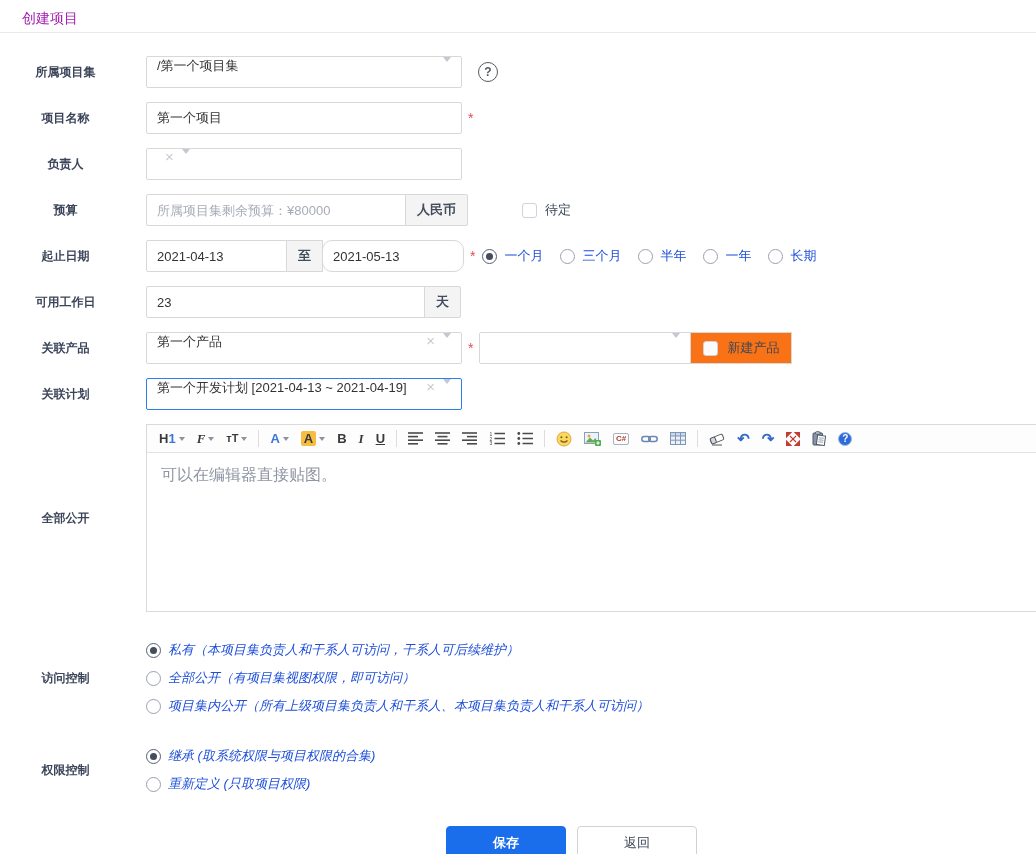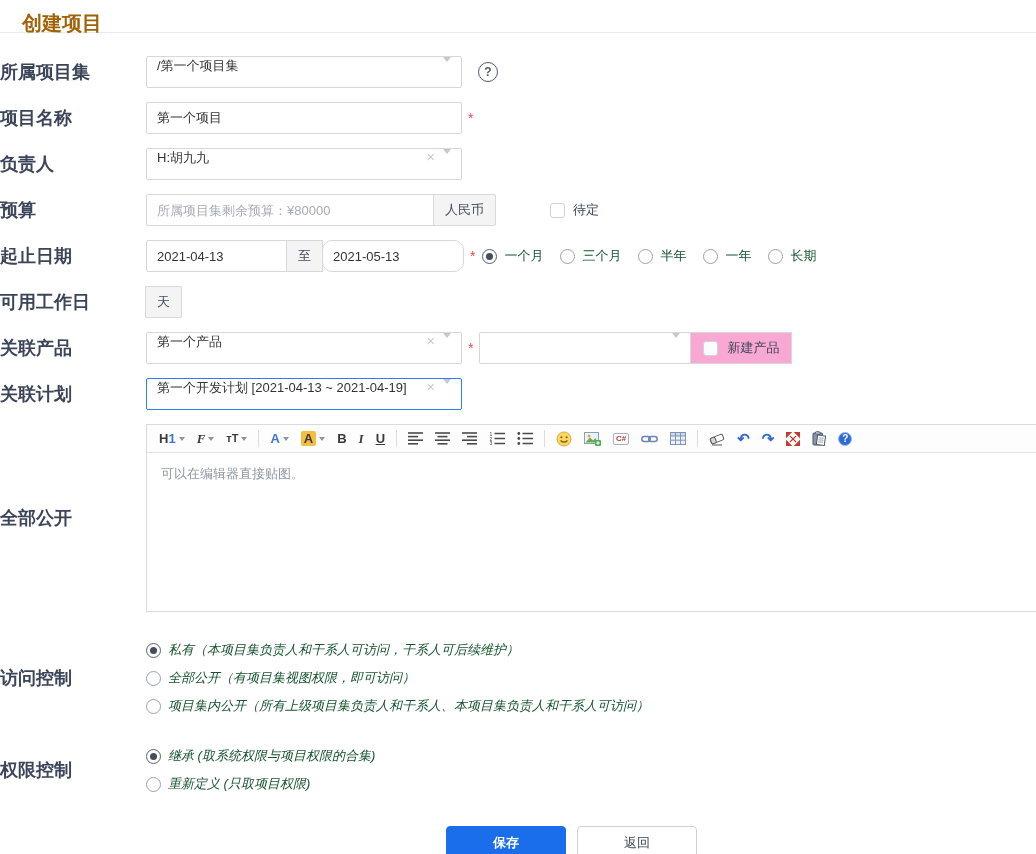--- a/index.html
+++ b/index.html
@@ -3,61 +3,61 @@
 <meta charset="utf-8">
 <style>
   * { box-sizing: border-box; margin: 0; padding: 0; }
   html,body { background:#fff; }
   body {
     width:1036px; height:854px; overflow:hidden;
     font-family:"Liberation Sans","DejaVu Sans",sans-serif;
     color:#3c4657; font-size:13px;
   }
   .page-header { height:33px; padding:10px 0 0 22px; border-bottom:1px solid #e9e9e9; }
-  .page-title { font-size:20px; font-weight:bold; color:#a16207; }
+  .page-title { font-size:14px; font-weight:normal; color:#a21caf; }
   .form { padding-top:23px; }
   .row { display:flex; align-items:center; margin-bottom:14px; min-height:32px; }
-  .lbl { width:131px; text-align:left; font-weight:bold; color:#3b4459; flex-shrink:0; font-size:18px; }
+  .lbl { width:131px; text-align:center; font-weight:bold; color:#3b4459; flex-shrink:0; font-size:12px; }
   .ctl { display:flex; align-items:center; margin-left:15px; }
   
   .ipt, .sel {
     height:32px; border:1px solid #d8d8d8; border-radius:2px; background:#fff;
     font-family:inherit; font-size:13px; color:#333; padding:0 10px; outline:none;
   }
   .sel { display:flex; align-items:flex-start; position:relative; cursor:pointer; }
   .sel .sel-text { flex:1; white-space:nowrap; overflow:hidden; }
   .w316 { width:316px; }
   .w212 { width:212px; }
   .caret { width:0; height:0; border-left:4px solid transparent; border-right:4px solid transparent;
     border-top:5px solid #c3c8d2; margin-left:8px; flex-shrink:0; }
   .clear-x { color:#c6cad3; font-size:15px; line-height:1; margin-left:8px; cursor:pointer; flex-shrink:0; }
   .sel.focused { border:1px solid #2a7ff3; }
   .ipt::placeholder { color:#a6abb6; }
   
   .grp { display:flex; align-items:stretch; }
   .addon {
     display:flex; align-items:center; justify-content:center; background:#f4f4f4;
     border:1px solid #d8d8d8; margin-left:-1px; padding:0 11px; color:#434c5c; height:32px;
-    border-radius:0 2px 2px 0; flex-shrink:0;
+    border-radius:0 2px 2px 0; flex-shrink:0;font-weight:bold;
   }
   .grp .ipt { border-radius:2px 0 0 2px; }
   .grp .ipt.mid { border-radius:0; margin-left:-1px; }
   .req { color:#e04e4e; margin-left:6px; font-size:14px; line-height:1; }
   
   .radio-item { display:inline-flex; align-items:center; cursor:pointer; }
   .radio { width:15px; height:15px; border:1px solid #9aa1ad; border-radius:50%; background:#fff;
     display:inline-flex; align-items:center; justify-content:center; flex-shrink:0; }
   .radio.checked { border-color:#596070; }
   .radio.checked::after { content:""; width:7px; height:7px; border-radius:50%; background:#454c5c; }
-  .radio-item .rlabel { margin-left:7px; color:#14532d; }
+  .radio-item .rlabel { margin-left:7px; color:#1d4ed8; }
   .cbx { width:15px; height:15px; border:1px solid #cdd3dd; border-radius:3px; background:#fff;
     flex-shrink:0; cursor:pointer; display:inline-block; }
   .cbx-item { display:inline-flex; align-items:center; cursor:pointer;padding-left:38px; }
   .cbx-item .clabel { margin-left:8px; }
-  .addon-box { display:flex; align-items:center; background:#f9a8d4; border:1px solid #d8d8d8;
+  .addon-box { display:flex; align-items:center; background:#f97316; border:1px solid #d8d8d8;
     margin-left:-1px; padding:0 12px; height:32px; gap:9px; }
   .addon-box .cbx { background:#fbfbfb; }
   
   .help-circle { width:20px; height:20px; border:1.6px solid #545a64; border-radius:50%;
     display:inline-flex; align-items:center; justify-content:center; font-weight:bold;
     font-size:12px; color:#545a64; margin-left:16px; cursor:pointer; flex-shrink:0; }
   
   .editor-row { align-items:center; margin-bottom:0; }
   .editor { flex:1; border:1px solid #dadada; border-right:none; margin-left:15px; }
   .tb { display:flex; align-items:center; height:28px; border-bottom:1px solid #e3e3e3;
@@ -73,21 +73,21 @@
   .g-ital { font-style:italic; font-family:"Liberation Serif",serif; }
   .g-under { text-decoration:underline; }
   .g-arrow { color:#3468c9; font-size:15px; font-weight:bold; }
   .mini-caret { width:0; height:0; border-left:3.5px solid transparent; border-right:3.5px solid transparent;
     border-top:4px solid #8c929e; margin-left:3px; }
   .code-ico { border:1px solid #aab2bc; border-radius:2px; font-size:8px; font-weight:bold;
     color:#b03a2e; padding:1px 2px; line-height:1; }
   .help-ico { width:14px; height:14px; border-radius:50%; background:#2f6bd8; border:1px solid #9bb8e8;
     color:#fff; font-size:10px; font-weight:bold; display:inline-flex; align-items:center; justify-content:center; }
   .ed-body { height:158px; padding:12px 14px; cursor:text; }
-  .ed-tip { color:#8f96a3; font-size:13px; }
+  .ed-tip { color:#8f96a3; font-size:16px; }
   
   .stack { display:flex; flex-direction:column; margin-left:15px;font-style:italic; }
   .stack .radio-row { display:flex; align-items:center; height:28px; }
   .sect { margin-bottom:0; }
   .sect-acl { margin-top:24px; }
   .sect-auth { margin-top:22px; }
   
   .btn-row { display:flex; gap:11px; margin:28px 0 0 446px; }
   .btn { width:120px; height:33px; border-radius:4px; font-size:13px; cursor:pointer;
     display:inline-flex; align-items:center; justify-content:center; font-family:inherit; }
@@ -121,32 +121,31 @@
     <div class="ctl">
       <input class="ipt w316" value="第一个项目" style="">
       <span class="req">*</span>
     </div>
   </div>
 
   <div class="row">
     <div class="lbl">负责人</div>
     <div class="ctl">
       <div class="sel w316">
-        <span class="sel-text">H:胡九九</span>
         <span class="clear-x">×</span>
         <span class="caret"></span>
       </div>
     </div>
   </div>
 
   <div class="row">
     <div class="lbl">预算</div>
     <div class="ctl">
       <div class="grp">
-        <input class="ipt" style="width: 288px;" placeholder="所属项目集剩余预算：¥80000">
+        <input class="ipt" style="width: 260px;" placeholder="所属项目集剩余预算：¥80000">
         <span class="addon">人民币</span>
       </div>
       <label class="cbx-item" style="margin-left:16px;">
         <span class="cbx"></span>
         <span class="clabel">待定</span>
       </label>
     </div>
   </div>
 
   <div class="row">
@@ -180,20 +179,21 @@
           <span class="rlabel">长期</span>
         </label>
       </div>
     </div>
   </div>
 
   <div class="row">
     <div class="lbl">可用工作日</div>
     <div class="ctl">
       <div class="grp">
+        <input class="ipt" style="width: 279px;" value="23">
         <span class="addon">天</span>
       </div>
     </div>
   </div>
 
   <div class="row">
     <div class="lbl">关联产品</div>
     <div class="ctl">
       <div class="sel w316">
         <span class="sel-text">第一个产品</span>

